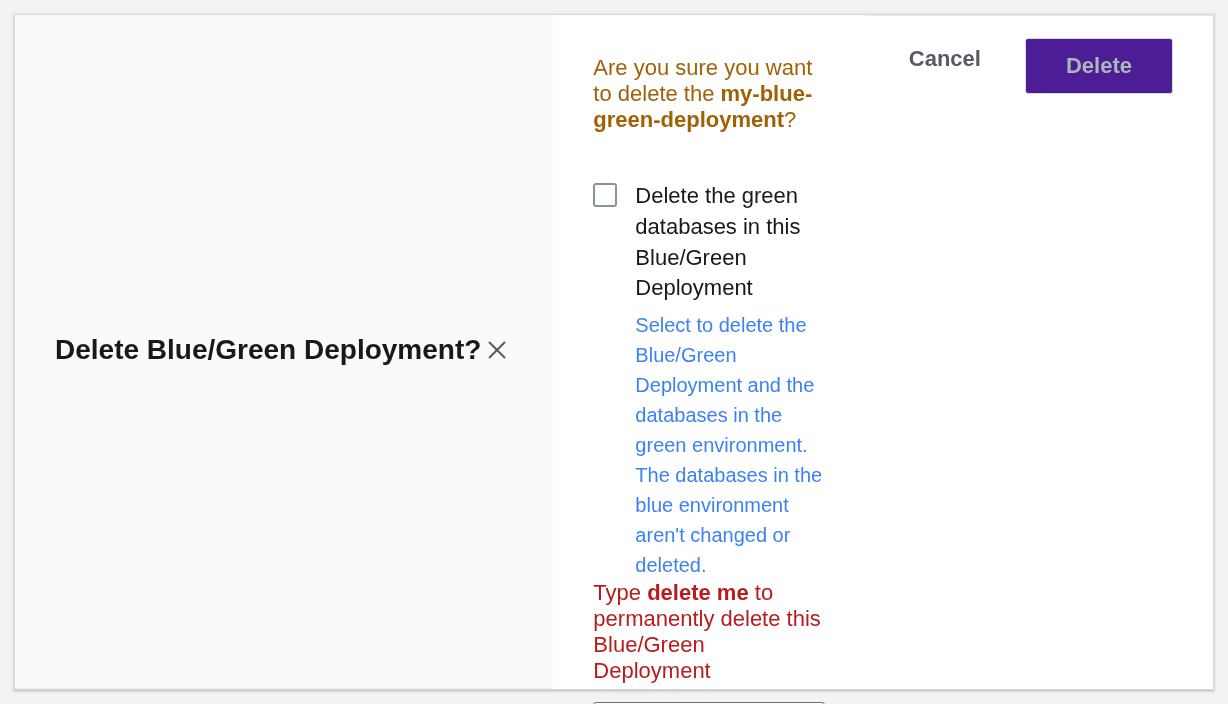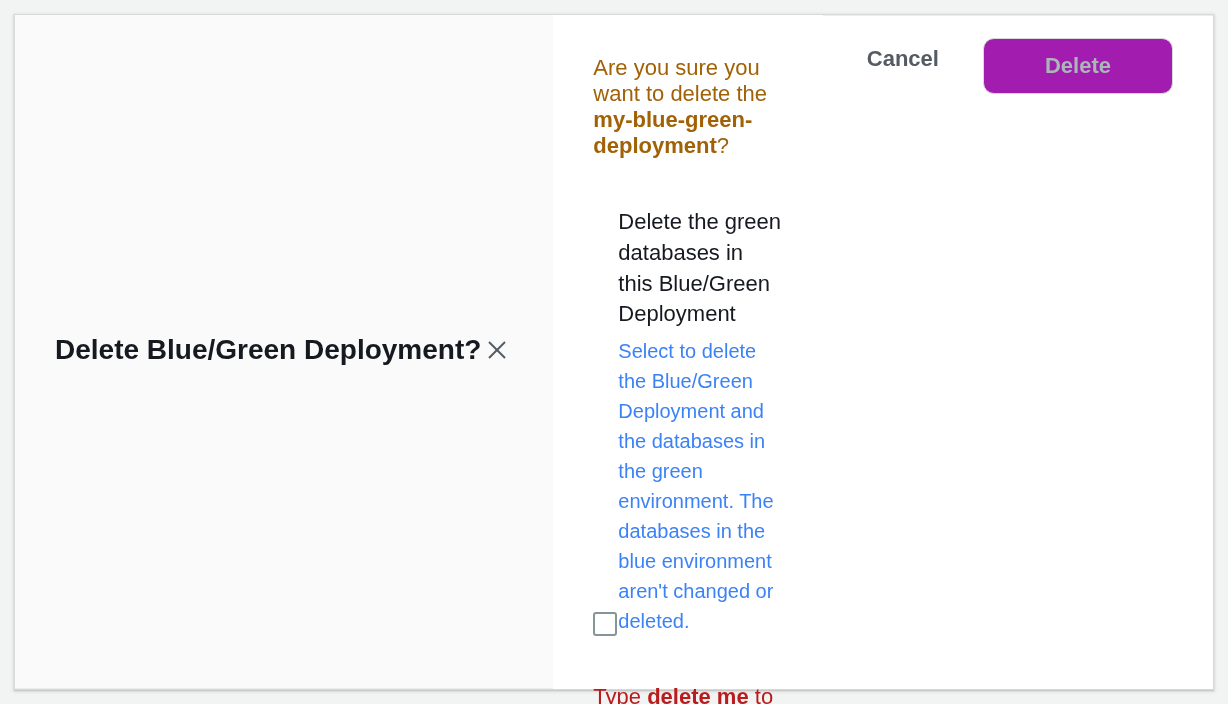--- a/index.html
+++ b/index.html
@@ -81,23 +81,22 @@
     .confirm-line {
       font-size: 22px;
       color: #a16207;
       margin-bottom: 48px;
     }
     .confirm-line .bold {
       font-weight: 700;
     }
     .checkbox-row {
       display: flex;
-      align-items: flex-end;
-      gap: 1px;
-      margin-bottom: 48px;
+      align-items: flex-start;
+      gap: 18px;
     }
     .checkbox {
       width: 24px;
       height: 24px;
       border: 2px solid #879596;
       border-radius: 3px;
       background: #fff;
       flex-shrink: 0;
       margin-top: 2px;
       cursor: pointer;
@@ -142,27 +141,27 @@
     .btn-cancel {
       background: none;
       border: none;
       font-size: 22px;
       font-weight: 700;
       color: #545b64;
       cursor: pointer;
       padding: 8px 4px;
     }
     .btn-delete {
-      background: #a21caf;
+      background: #4c1d95;
       border: 1px solid #d5dbdb;
-      border-radius: 11px;
+      border-radius: 3px;
       font-size: 22px;
       font-weight: 700;
       color: #aab7b8;
-      padding: 14px 61px;
+      padding: 14px 40px;
       cursor: not-allowed;
     }
   </style>
 </head>
 <body>
 
 <div class="backdrop">
   <div class="backdrop-content">
     <span>Available</span>
     <span>Regional cluster</span>

